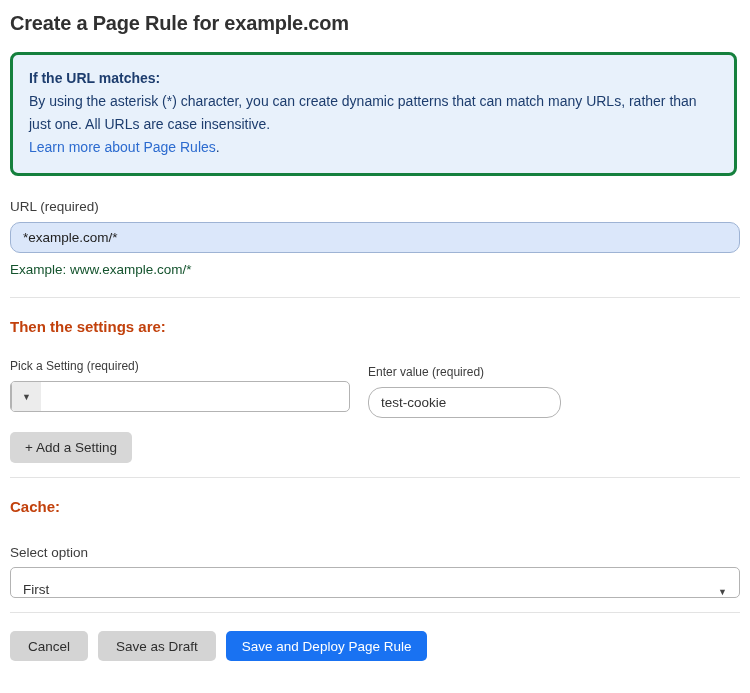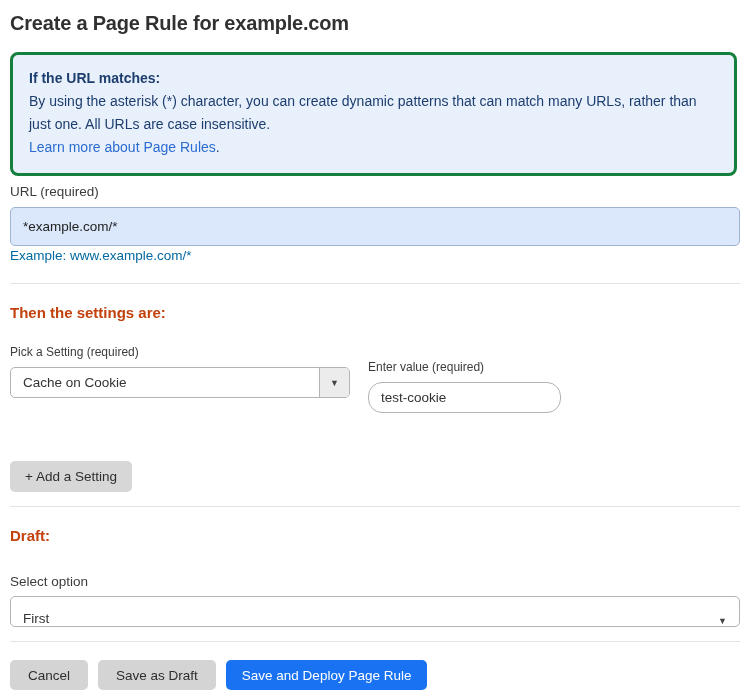--- a/index.html
+++ b/index.html
@@ -32,40 +32,41 @@
   }
   .info-box .info-heading { font-weight: bold; }
   .info-box a.info-link {
     color: #2c6bcf;
     cursor: pointer;
   }
 
   .field-label {
     font-size: 13.5px;
     color: #3c3c3c;
-    margin-top: 8px;
+    margin-top: 23px;
   }
 
   .url-input {
     display: block;
     width: 730px;
-    height: 39px;
+    height: 31px;
     margin-top: 8px;
     background: #dbe7fa;
     border: 1px solid #9eb3d4;
-    border-radius: 5px;
+    border-radius: 10px;
     padding: 1px 12px;
     font-family: "Liberation Sans", sans-serif;
     font-size: 13.5px;
     color: #222;
     outline: none;
   }
   .helper-text {
     font-size: 13.5px;
-    color: #0369a1;
+    color: #14532d;
+    margin-top: 7px;
     line-height: 20px;
   }
 
   .divider {
     border: none;
     border-top: 1px solid #e3e3e3;
     margin-top: 17px;
     width: 730px;
   }
 
@@ -102,38 +103,38 @@
   .setting-select .select-arrow-btn {
     width: 30px;
     background: #ececec;
     border-left: 1px solid #b3b3b3;
     display: flex;
     align-items: center;
     justify-content: center;
     font-size: 9px;
     color: #444;
   }
-  .value-col { margin-left: 18px; margin-top: 15px; }
+  .value-col { margin-left: 18px; margin-top: 6px; }
   .value-input {
     display: block;
     margin-top: 8px;
     width: 193px;
     height: 31px;
     border: 1px solid #b3b3b3;
     border-radius: 14px;
     padding: 0 12px;
     font-family: "Liberation Sans", sans-serif;
     font-size: 13.5px;
     color: #333;
     outline: none;
     background: #fff;
   }
 
   .add-setting-btn {
-    margin-top: 48px;
+    margin-top: 14px;
     display: inline-block;
     background: #d7d7d7;
     color: #2e2e2e;
     border: none;
     border-radius: 5px;
     padding: 8px 15px;
     font-family: "Liberation Sans", sans-serif;
     font-size: 13.5px;
     cursor: pointer;
   }
@@ -190,37 +191,36 @@
   <div class="helper-text">Example: www.example.com/*</div>
 
   <hr class="divider">
 
   <div class="section-heading">Then the settings are:</div>
 
   <div class="settings-row">
     <div>
       <div class="settings-col-label">Pick a Setting (required)</div>
       <div class="setting-select">
-        <div class="select-text">Cache on Cookie</div>
         <div class="select-arrow-btn">
             <span>▼</span>
           </div>
       </div>
     </div>
     <div class="value-col">
       <div class="settings-col-label">Enter value (required)</div>
       <input class="value-input" type="text" value="test-cookie" style="">
     </div>
   </div>
 
   <button class="add-setting-btn">+ Add a Setting</button>
 
   <hr class="divider" style="margin-top:14px;">
 
-  <div class="section-heading">Draft:</div>
+  <div class="section-heading">Cache:</div>
 
   <div class="field-label" style="margin-top:30px;">Select option</div>
   <div class="order-select">
     <span>First</span>
     <span class="order-arrow">▼</span>
   </div>
 
   <hr class="divider" style="margin-top:14px;">
 
   <div class="footer-actions">

